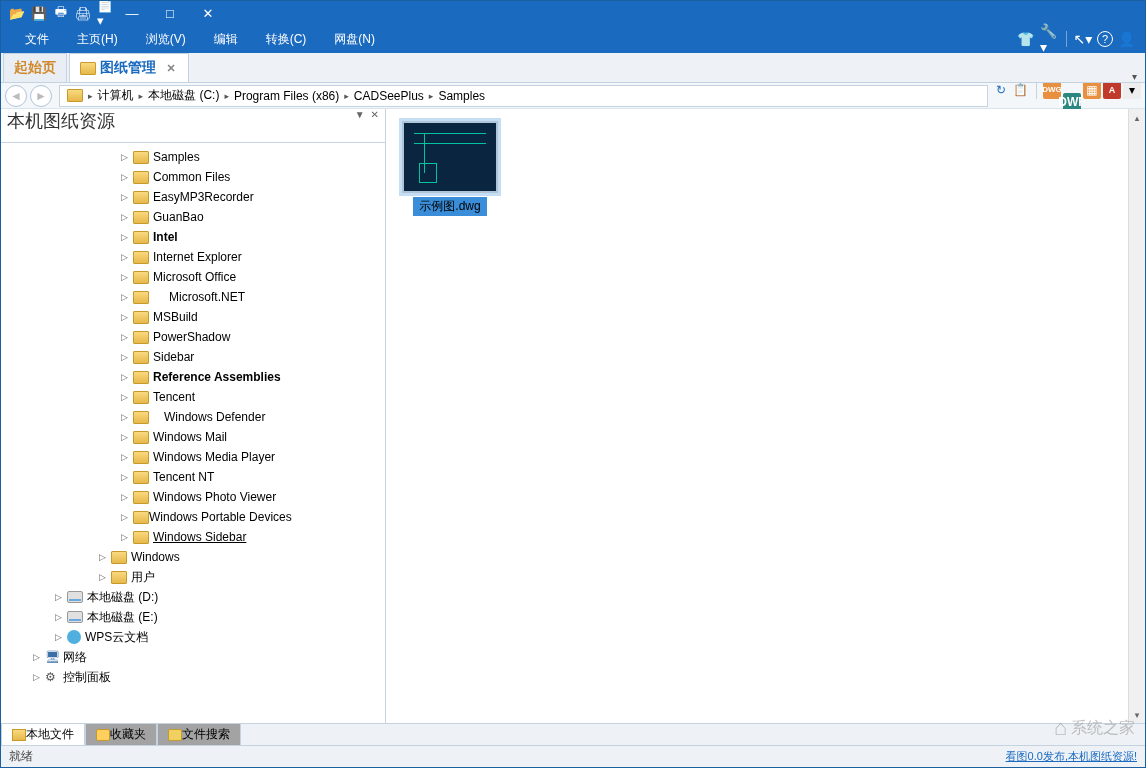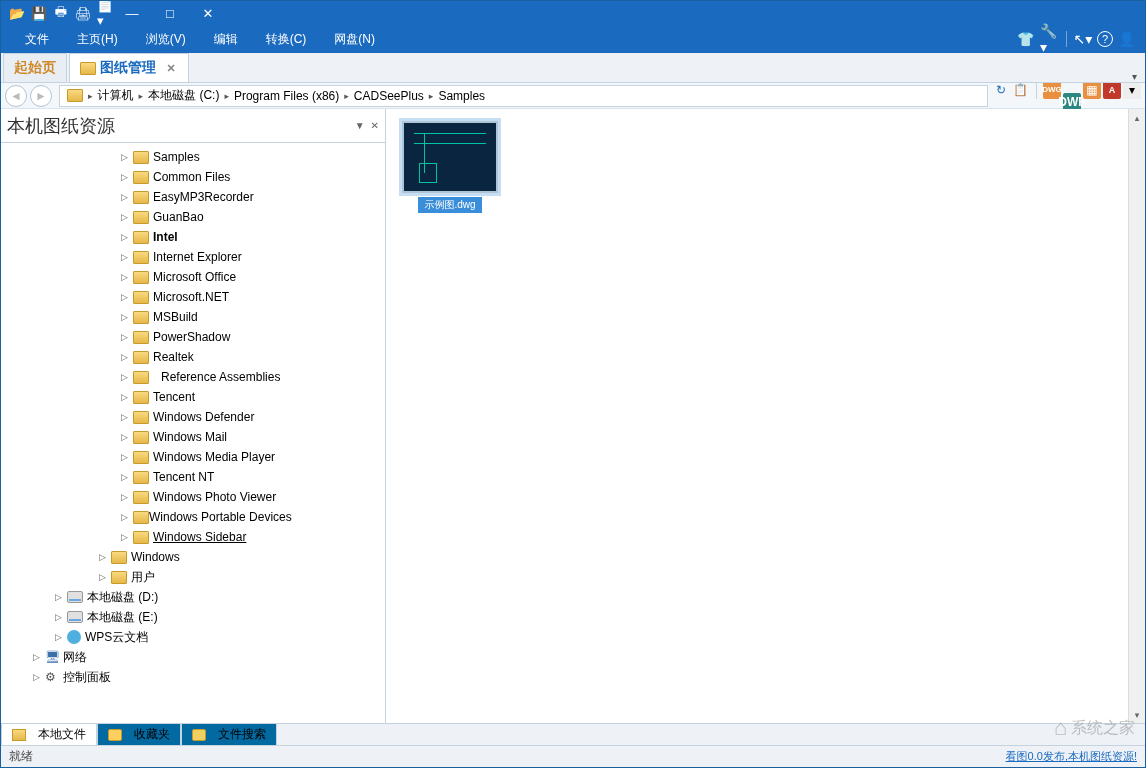--- a/index.html
+++ b/index.html
@@ -41,21 +41,21 @@
     .rt.orange { background: #e89040; color: #fff; border-radius: 2px; }
     .rt.teal { background: #2a8880; color: #fff; border-radius: 2px; }
     .rt.red { background: #c0392b; color: #fff; border-radius: 2px; }
     .vsep { width: 1px; height: 18px; background: #c5d3e0; margin: 0 4px; }
 
     
     .main { display: flex; height: calc(768px - 24px - 28px - 30px - 26px - 22px - 22px - 2px); }
 
     
     .sidebar { width: 385px; display: flex; flex-direction: column; border-right: 1px solid #c5d3e0; background: #fff; }
-    .sidebar-title { height: 34px; display: flex; align-items: center; font-size: 18px; color: #333; padding-left: 6px; border-bottom: 1px solid #c5d3e0; justify-content: space-between; }
+    .sidebar-title { height: 34px; display: flex; align-items: flex-start; font-size: 18px; color: #333; padding-left: 6px; border-bottom: 1px solid #c5d3e0; justify-content: space-between; }
     .sidebar-title-right { display: flex; gap: 6px; padding-right: 6px; font-size: 10px; color: #666; }
     .sidebar-title-right .sbb { cursor: pointer; }
     .tree { flex: 1; overflow: auto; font-size: 12px; padding: 4px 0; position: relative; }
     .tree-row { display: flex; align-items: center; height: 20px; cursor: pointer; white-space: nowrap; }
     .expander { width: 11px; height: 11px; display: flex; align-items: center; justify-content: center; font-size: 9px; color: #666; flex-shrink: 0; margin-right: 3px; }
     .folder-icon { width: 16px; height: 13px; background: linear-gradient(#f9d97f, #e6b84a); border: 1px solid #c89a2a; border-radius: 1px; flex-shrink: 0; }
     .drive-icon { width: 16px; height: 12px; background: #e0e0e0; border: 1px solid #999; border-radius: 2px; flex-shrink: 0; position: relative; }
     .drive-icon::after { content: ''; position: absolute; bottom: 1px; left: 1px; right: 1px; height: 2px; background: #6aa9e0; }
     .wps-icon { width: 14px; height: 14px; border-radius: 50%; background: #4fb0e0; flex-shrink: 0; }
     .net-icon { width: 14px; height: 14px; flex-shrink: 0; position: relative; }
@@ -65,29 +65,29 @@
 
     
     .content { flex: 1; background: #fff; padding: 12px; display: flex; flex-wrap: wrap; align-content: flex-start; gap: 16px; position: relative; }
     .thumb-item { width: 104px; display: flex; flex-direction: column; align-items: center; gap: 4px; cursor: pointer; }
     .thumb { width: 96px; height: 72px; border: 2px solid #b0c4d8; background: #0a2540; position: relative; box-shadow: 0 0 0 3px rgba(90,160,220,0.35); }
     .thumb-inner-line { position: absolute; background: #00c4a0; }
     .thumb-inner-line.h1 { top: 10px; left: 10px; right: 10px; height: 1px; }
     .thumb-inner-line.h2 { top: 20px; left: 10px; right: 10px; height: 1px; }
     .thumb-inner-line.v1 { top: 10px; left: 20px; width: 1px; height: 40px; }
     .thumb-inner-line.box { top: 40px; left: 15px; width: 18px; height: 20px; border: 1px solid #00c4a0; background: none; }
-    .thumb-label { background: #3a8dd8; color: #ffffff; font-size: 10px; padding: 1px 6px; }
+    .thumb-label { background: #3a8dd8; color: #000000; font-size: 12px; padding: 1px 6px; }
     .content-scroll { position: absolute; right: 0; top: 0; bottom: 0; width: 17px; background: #f0f0f0; border-left: 1px solid #dcdcdc; }
     .content-scroll .arrow { height: 17px; display: flex; align-items: center; justify-content: center; font-size: 9px; color: #666; cursor: pointer; }
 
     
     .bottom-tabs { height: 22px; background: #eef2f6; display: flex; align-items: center; border-top: 1px solid #c5d3e0; font-size: 12px; }
-    .btab { display: flex; align-items: center; gap: 12px; padding: 2px 10px; border: 1px solid #c5d3e0; border-top: none; border-bottom: none; background: #fff; cursor: pointer; height: 100%; }
+    .btab { display: flex; align-items: center; gap: 0; padding: 2px 10px; border: 1px solid #c5d3e0; border-top: none; border-bottom: none; background: #fff; cursor: pointer; height: 100%; }
     .btab.active { background: #fff; }
-    .btab.inactive { background: #0369a1; }
+    .btab.inactive { background: #a3a3a3; }
     .btab-icon { width: 14px; height: 12px; background: linear-gradient(#f9d97f, #e6b84a); border: 1px solid #c89a2a; }
     .btab-icon.star { background: #ffd060; border-radius: 2px; }
     .btab-icon.search { background: #f0d060; border-radius: 2px; }
 
     
     .statusbar { height: 22px; background: #eef2f6; display: flex; align-items: center; border-top: 1px solid #c5d3e0; font-size: 12px; color: #444; padding: 0 8px; }
     .status-right { margin-left: auto; color: #1a6ac0; text-decoration: underline; cursor: pointer; font-size: 11px; }
 
     
     .annotation { position: absolute; pointer-events: none; z-index: 100; }
@@ -224,57 +224,57 @@
         <div class="tree-row">
           <span style="display: inline-block; width: 118px; height: 20px; border-left: none;"></span>
           <span class="expander">▷</span>
           <span class="folder-icon"></span>
           <span style="margin-left: 4px;">Microsoft Office</span>
         </div>
         <div class="tree-row">
           <span style="display: inline-block; width: 118px; height: 20px; border-left: none;"></span>
           <span class="expander">▷</span>
           <span class="folder-icon"></span>
-          <span style="margin-left: 4px;">Microsoft.NET</span>
+          <span style="margin-left: 20px;">Microsoft.NET</span>
         </div>
         <div class="tree-row">
           <span style="display: inline-block; width: 118px; height: 20px; border-left: none;"></span>
           <span class="expander">▷</span>
           <span class="folder-icon"></span>
           <span style="margin-left: 4px;">MSBuild</span>
         </div>
         <div class="tree-row">
           <span style="display: inline-block; width: 118px; height: 20px; border-left: none;"></span>
           <span class="expander">▷</span>
           <span class="folder-icon"></span>
           <span style="margin-left: 4px;">PowerShadow</span>
         </div>
         <div class="tree-row">
           <span style="display: inline-block; width: 118px; height: 20px; border-left: none;"></span>
           <span class="expander">▷</span>
           <span class="folder-icon"></span>
-          <span style="margin-left: 4px;">Realtek</span>
-        </div>
-        <div class="tree-row">
-          <span style="display: inline-block; width: 118px; height: 20px; border-left: none;"></span>
-          <span class="expander">▷</span>
-          <span class="folder-icon"></span>
-          <span style="margin-left: 12px;">Reference Assemblies</span>
+          <span style="margin-left: 4px;">Sidebar</span>
+        </div>
+        <div class="tree-row">
+          <span style="display: inline-block; width: 118px; height: 20px; border-left: none;"></span>
+          <span class="expander">▷</span>
+          <span class="folder-icon"></span>
+          <span style="margin-left: 4px; font-weight: bold;">Reference Assemblies</span>
         </div>
         <div class="tree-row">
           <span style="display: inline-block; width: 118px; height: 20px; border-left: none;"></span>
           <span class="expander">▷</span>
           <span class="folder-icon"></span>
           <span style="margin-left: 4px;">Tencent</span>
         </div>
         <div class="tree-row">
           <span style="display: inline-block; width: 118px; height: 20px; border-left: none;"></span>
           <span class="expander">▷</span>
           <span class="folder-icon"></span>
-          <span style="margin-left: 4px;">Windows Defender</span>
+          <span style="margin-left: 15px;">Windows Defender</span>
         </div>
         <div class="tree-row">
           <span style="display: inline-block; width: 118px; height: 20px; border-left: none;"></span>
           <span class="expander">▷</span>
           <span class="folder-icon"></span>
           <span style="margin-left: 4px;">Windows Mail</span>
         </div>
         <div class="tree-row">
           <span style="display: inline-block; width: 118px; height: 20px; border-left: none;"></span>
           <span class="expander">▷</span>

